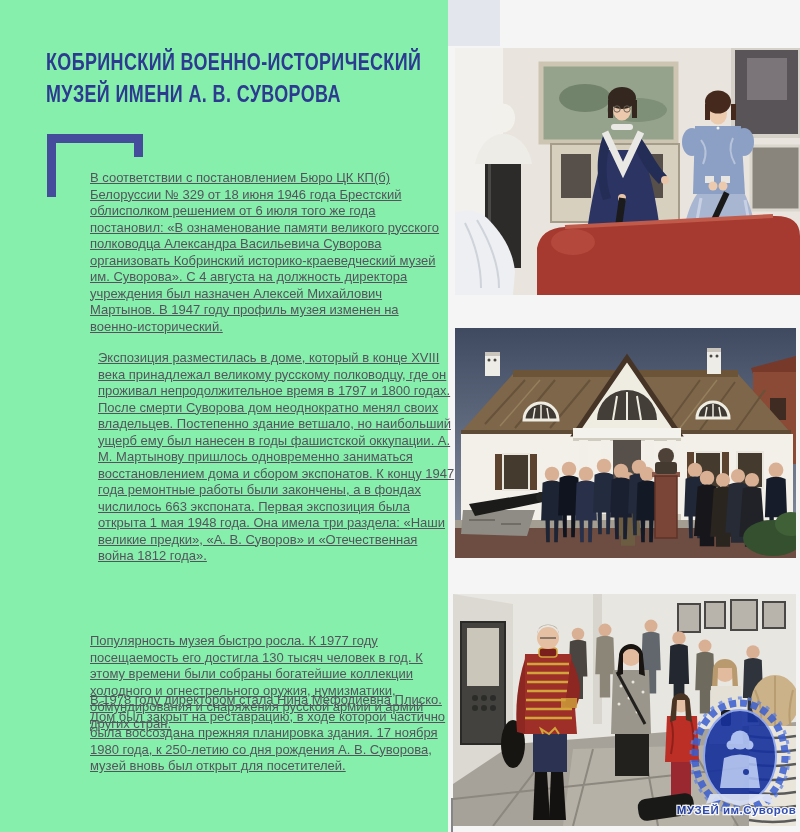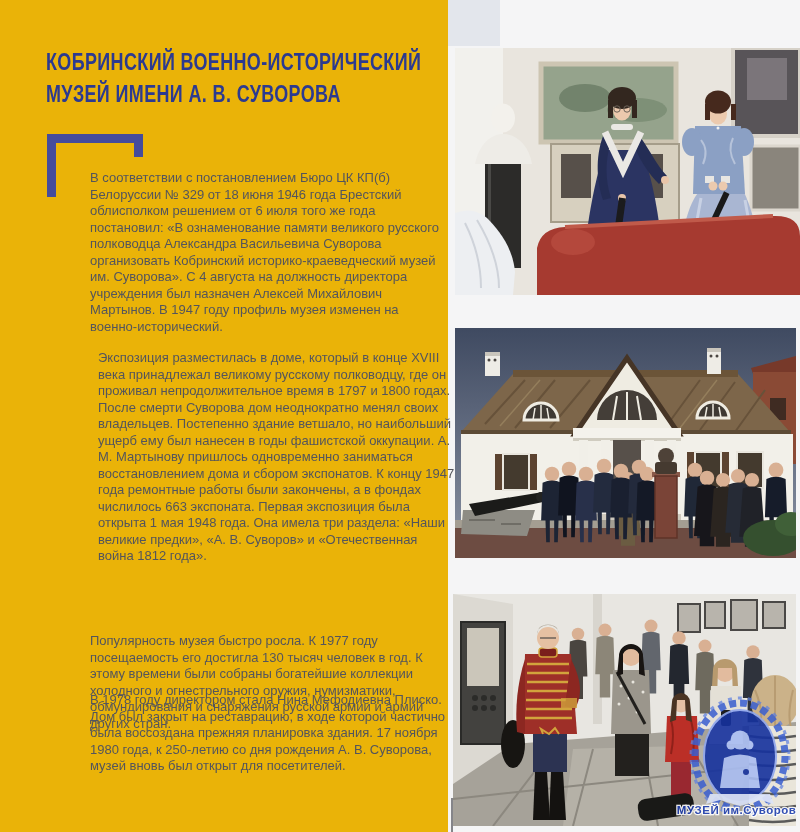--- a/index.html
+++ b/index.html
@@ -1,38 +1,38 @@
 <!DOCTYPE html>
 <html><head>
 <meta charset="utf-8">
 <style>
   html,body{margin:0;padding:0;}
   body{width:800px;height:832px;overflow:hidden;background:#e3e6ec;
        font-family:"Liberation Sans",sans-serif;}
-  .page{position:relative;width:780px;height:832px;background:#eab308;}
+  .page{position:relative;width:780px;height:832px;background:#86efac;}
 
   
   .photo-panel{position:absolute;left:448px;top:0;width:352px;height:832px;background:#f5f5f6;}
   .panel-corner{position:absolute;left:448px;top:0;width:52px;height:46px;background:#e3e6ec;}
   .edge-shadow{position:absolute;left:451px;top:798px;width:2px;height:34px;background:rgba(40,40,48,.55);}
 
   
   .title{position:absolute;left:46px;top:46px;color:#2c3a90;font-weight:bold;
          font-size:23px;line-height:32px;transform:scaleX(.78);transform-origin:left top;
          white-space:nowrap;letter-spacing:.5px;}
 
   
   .bracket{position:absolute;left:47px;top:134px;width:96px;height:63px;}
   .bracket .b-top{position:absolute;left:0;top:0;width:96px;height:9px;background:#454c9c;}
   .bracket .b-left{position:absolute;left:0;top:0;width:9px;height:63px;background:#454c9c;}
   .bracket .b-stub{position:absolute;left:87px;top:0;width:9px;height:23px;background:#454c9c;}
 
   
   .para{position:absolute;left:90px;width:358px;color:#54555c;font-size:13px;
-        line-height:16.5px;text-align:left;}
+        line-height:16.5px;text-align:left;text-decoration:underline;}
   .p1{top:170px;} .p2{top:350px;margin-left:8px;} .p3{top:586px;margin-top:47px;} .p4{top:692px;}
 
   
   .photo{position:absolute;overflow:hidden;background:#ddd;}
   .photo svg{display:block;width:100%;height:100%;}
   .photo1{left:455px;top:48px;width:345px;height:247px;}
   .photo2{left:455px;top:328px;width:341px;height:230px;}
   .photo3{left:453px;top:594px;width:343px;height:232px;}
 </style>
 </head>

